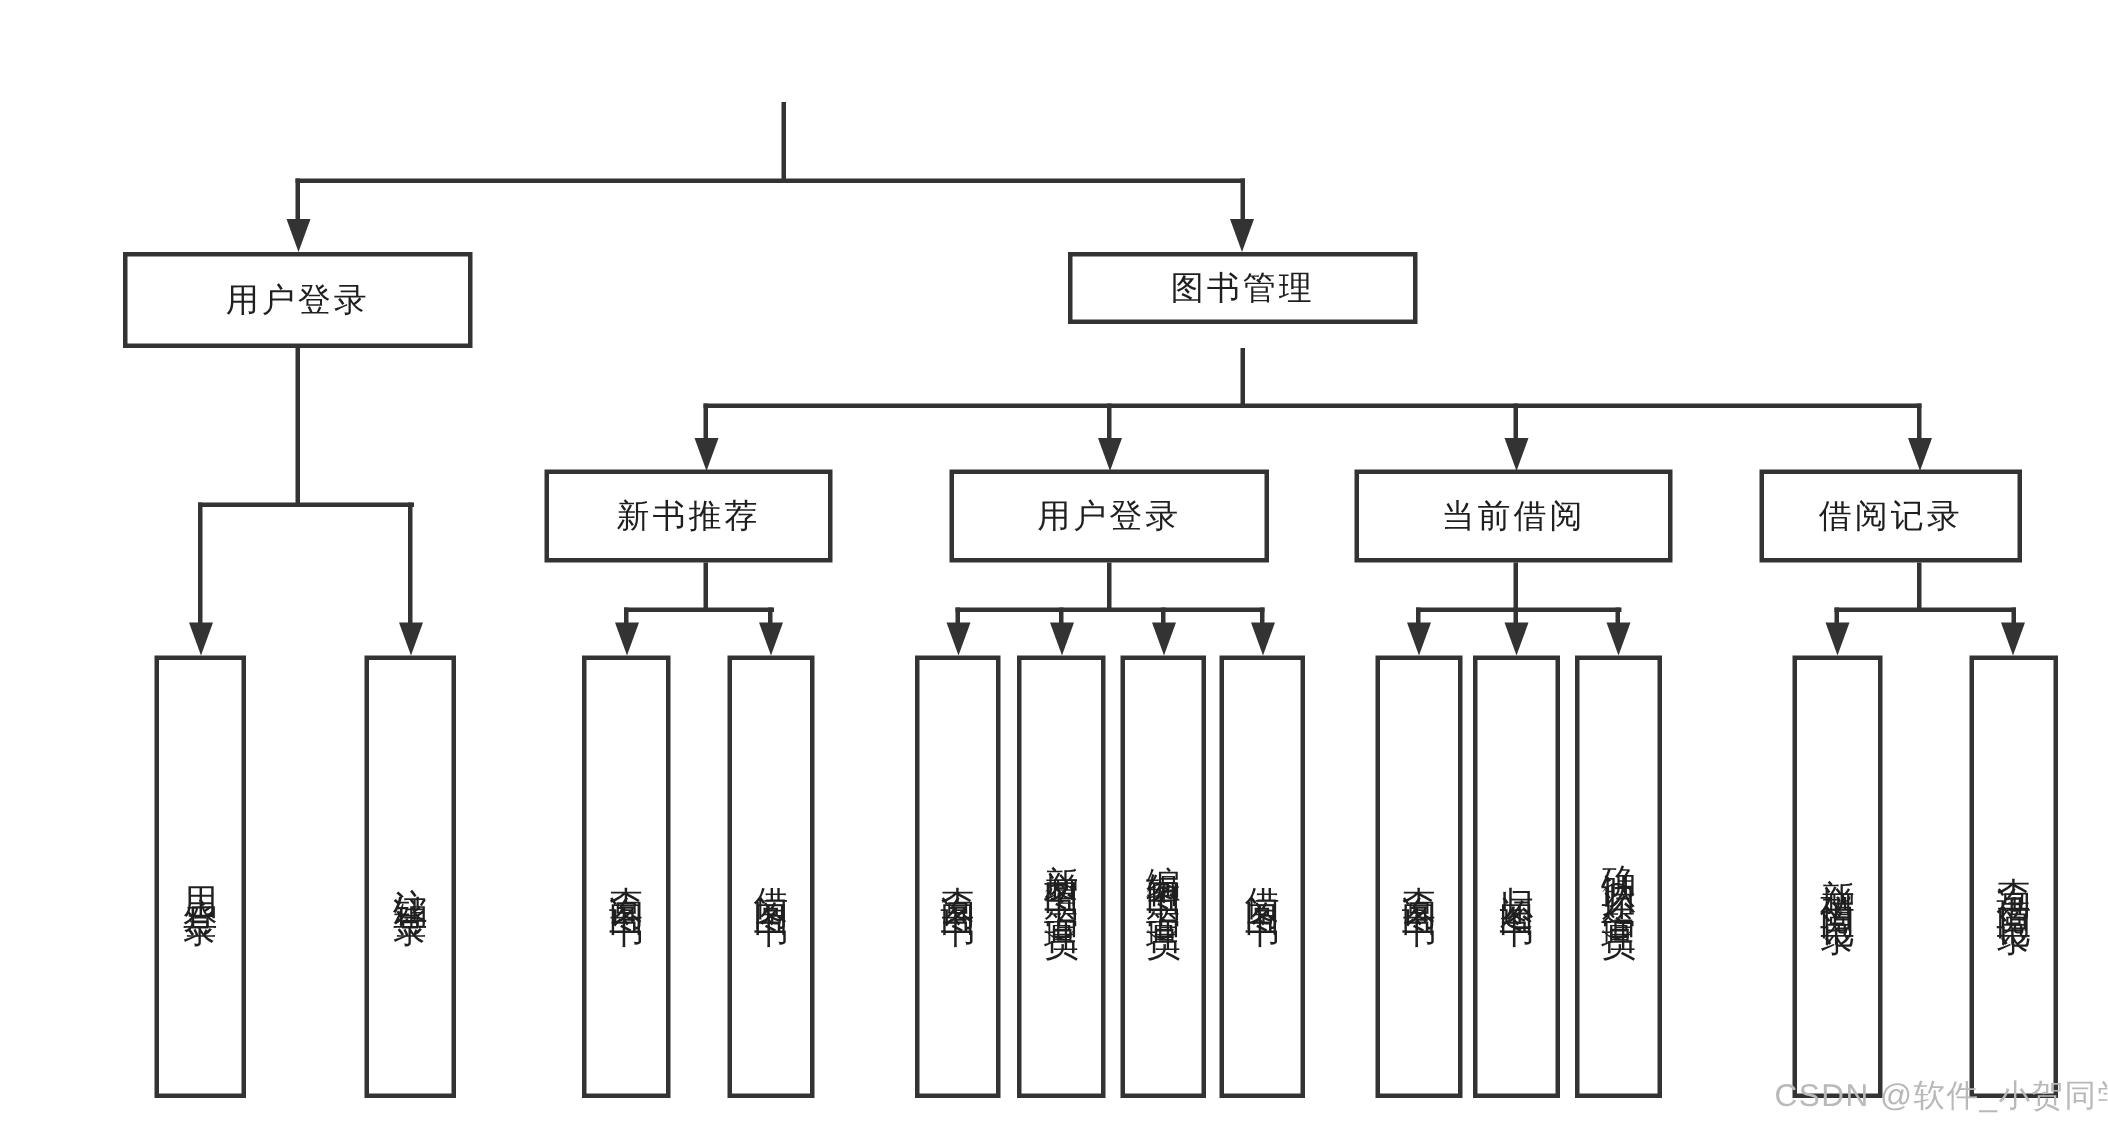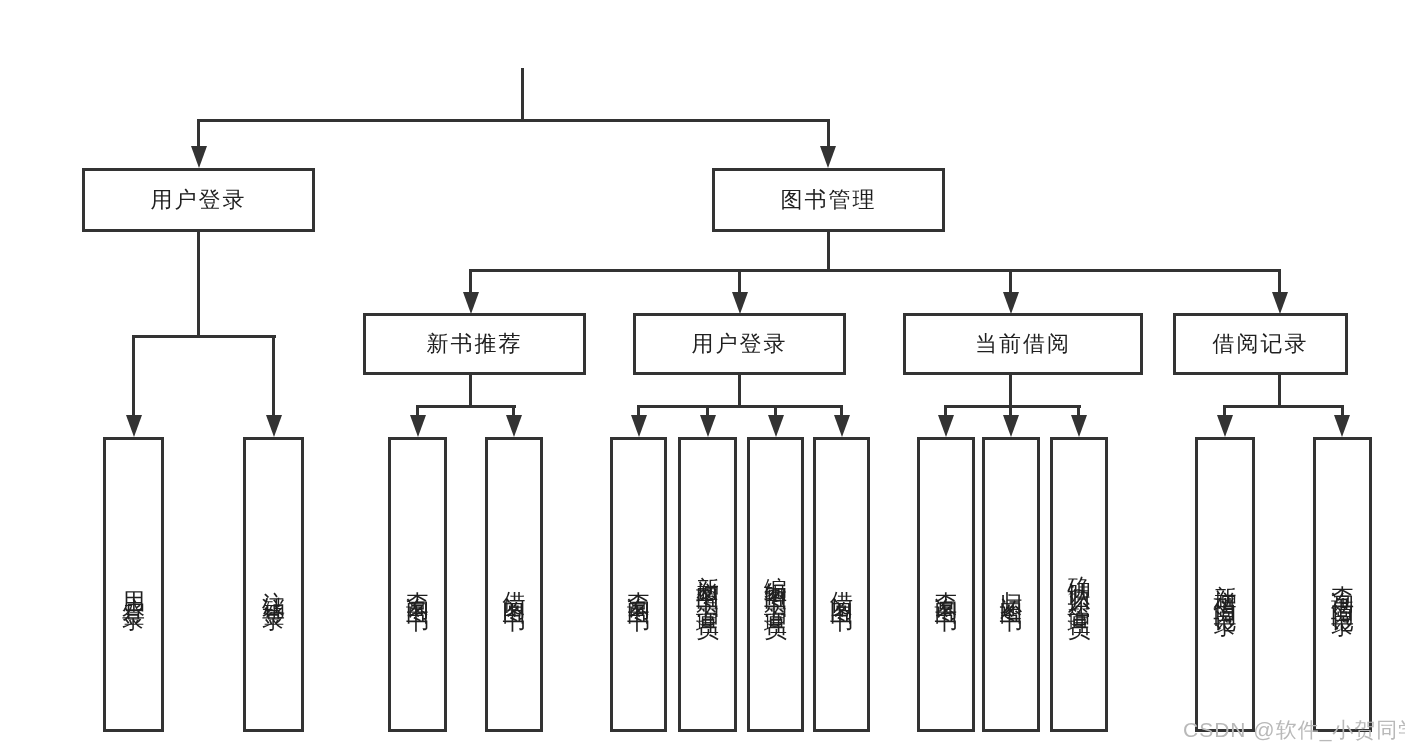--- a/index.html
+++ b/index.html
@@ -31,33 +31,33 @@
 </head>
 <body>
 
 <div class="canvas">
 
 
   <div class="box hlabel" style="left:82px; top:168px; width:233px; height:64px;">
     <span>用户登录</span>
   </div>
 
-  <div class="box hlabel" style="left:712px; top:168px; width:233px; height:64px;">
+  <div class="box hlabel" style="left:712px; top:168px; width:233px; height:48px;">
     <span>图书管理</span>
   </div>
 
-  <div class="box hlabel" style="left:363px; top:313px; width:223px; height:62px;">
+  <div class="box hlabel" style="left:363px; top:313px; width:192px; height:62px;">
     <span>新书推荐</span>
   </div>
 
   <div class="box hlabel" style="left:633px; top:313px; width:213px; height:62px;">
     <span>用户登录</span>
   </div>
 
-  <div class="box hlabel" style="left:903px; top:313px; width:240px; height:62px;">
+  <div class="box hlabel" style="left:903px; top:313px; width:212px; height:62px;">
     <span>当前借阅</span>
   </div>
 
   <div class="box hlabel" style="left:1173px; top:313px; width:175px; height:62px;">
     <span>借阅记录</span>
   </div>
 
   <div class="box leaf" style="left:103px; width:61px;">
     <span class="vtext">用户登录</span>
   </div>

